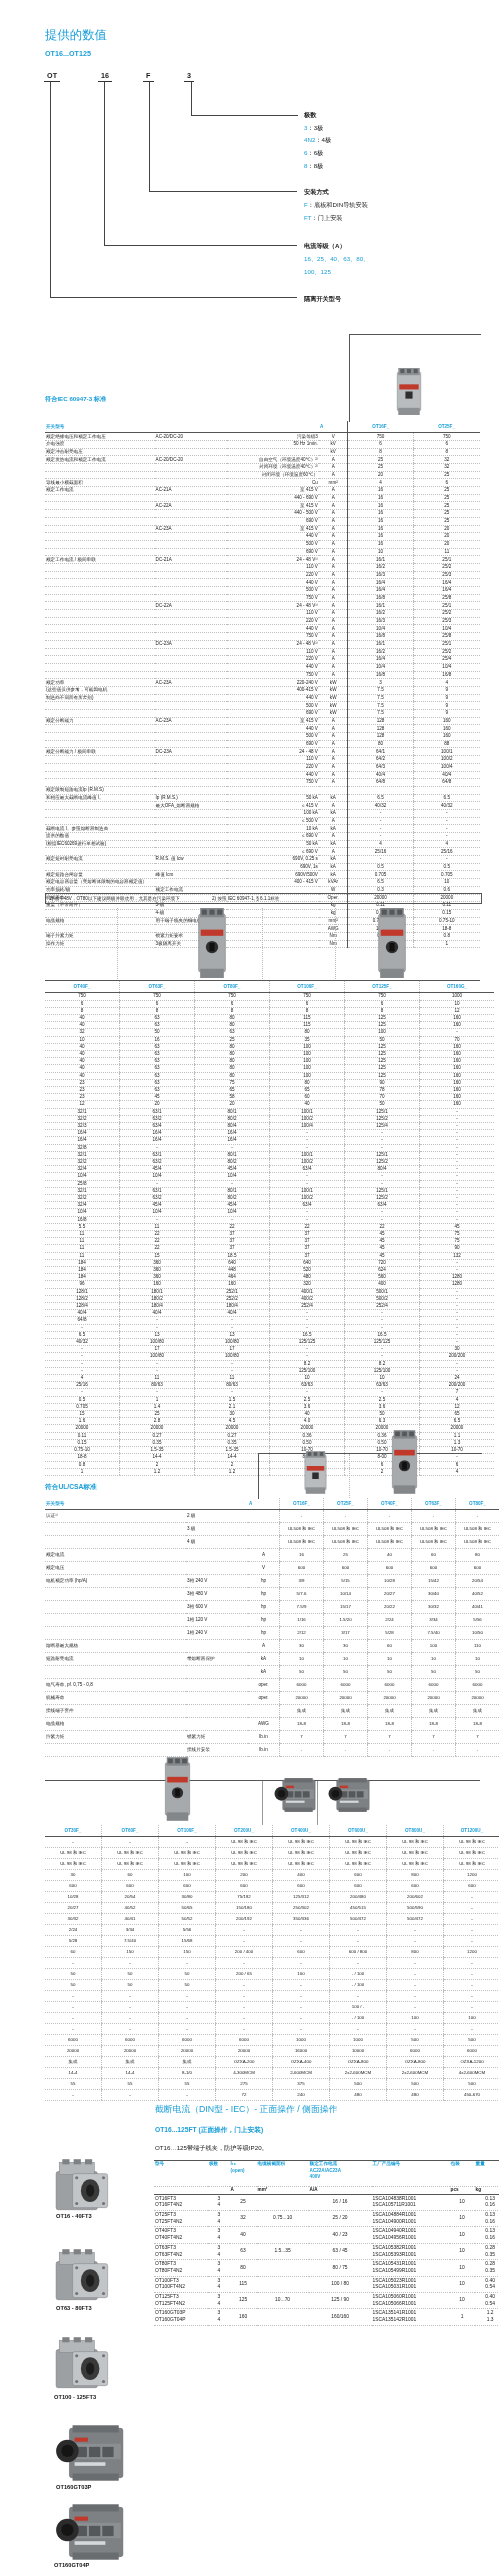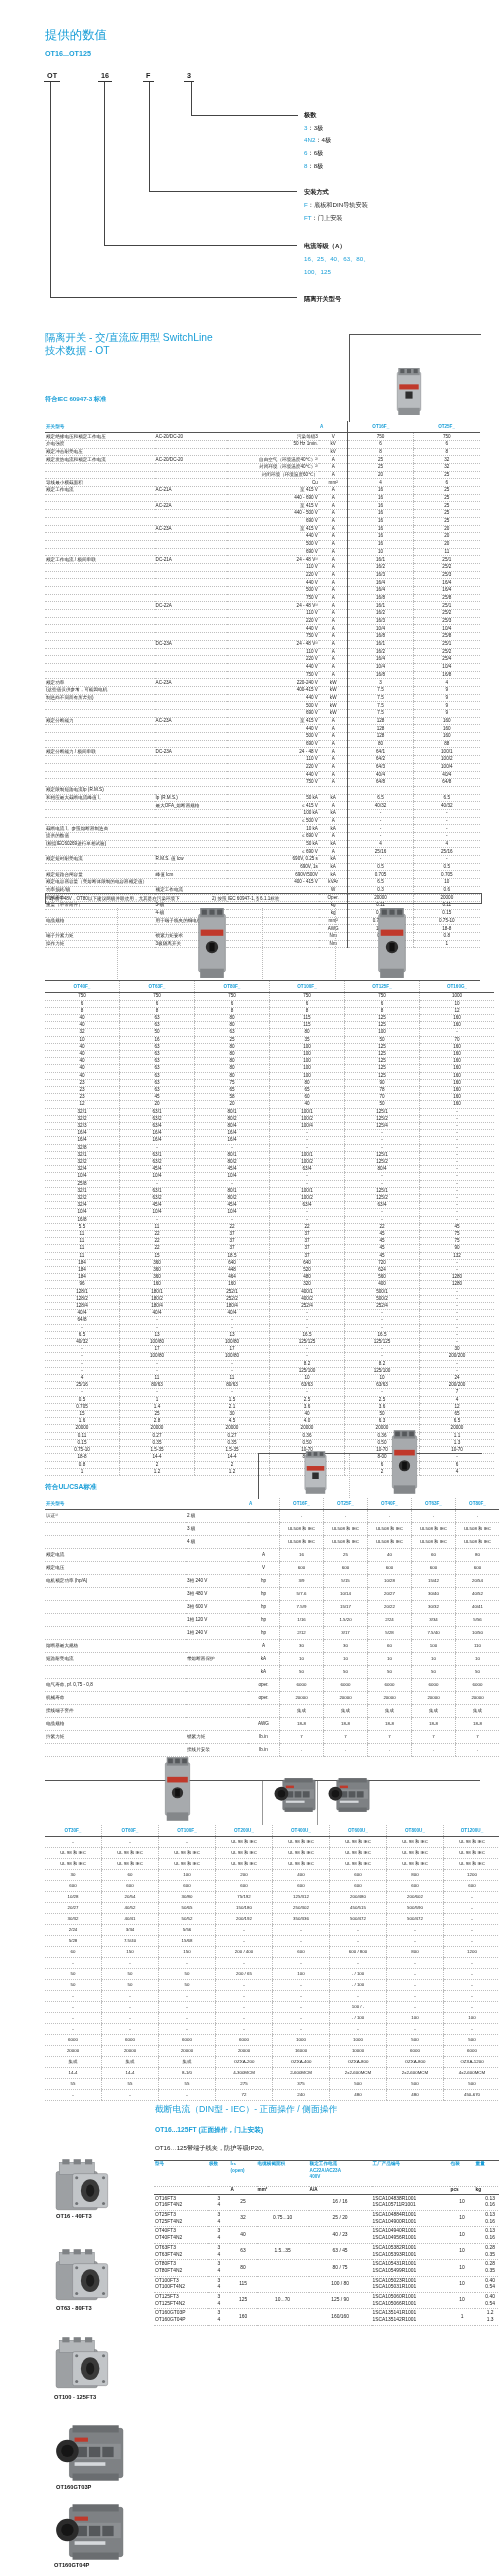--- a/index.html
+++ b/index.html
@@ -53,24 +53,20 @@
     <div class="abs ditem" style="left:304px;top:91px;"><b>8</b><span>：8极</span></div>
     <div class="abs dlabel" style="left:304px;top:117px;">安装方式</div>
     <div class="abs ditem" style="left:304px;top:130px;"><b>F</b><span>：底板和DIN导轨安装</span></div>
     <div class="abs ditem" style="left:304px;top:143px;"><b>FT</b><span>：门上安装</span></div>
     <div class="abs dlabel" style="left:304px;top:171px;">电流等级（A）</div>
     <div class="abs ditem" style="left:304px;top:184px;"><b>16、25、40、63、80、</b></div>
     <div class="abs ditem" style="left:304px;top:197px;"><b>100、125</b></div>
     <div class="abs dlabel" style="left:304px;top:224px;">隔离开关型号</div>
   </div>
 
-  <div class="abs h3" style="left:45px;top:331px;width:289px;">
-    <div>隔离开关 - 交/直流应用型 SwitchLine</div>
-    <div>技术数据 - OT</div>
-  </div>
   <div class="abs h4" style="left:45px;top:395px;">符合IEC 60947-3 标准</div>
 
   <div class="abs" style="left:349px;top:334px;width:131px;height:87px;border-left:0.5px solid #555;border-top:0.5px solid #555;">
     <div class="abs photo" style="left:41px;top:4.1px;width:36px;height:77px;">
         <svg width="28" height="49" viewBox="0 0 54 96">
           <rect x="4" y="10" width="46" height="76" rx="3" fill="#b9bcbf" stroke="#7d8084"></rect>
           <rect x="6" y="2" width="42" height="14" fill="#8d9093"></rect>
           <rect x="6" y="80" width="42" height="14" fill="#8d9093"></rect>
           <rect x="8" y="34" width="38" height="10" fill="#c0392b"></rect>
           <rect x="20" y="48" width="14" height="14" fill="#2e2e2e"></rect>

